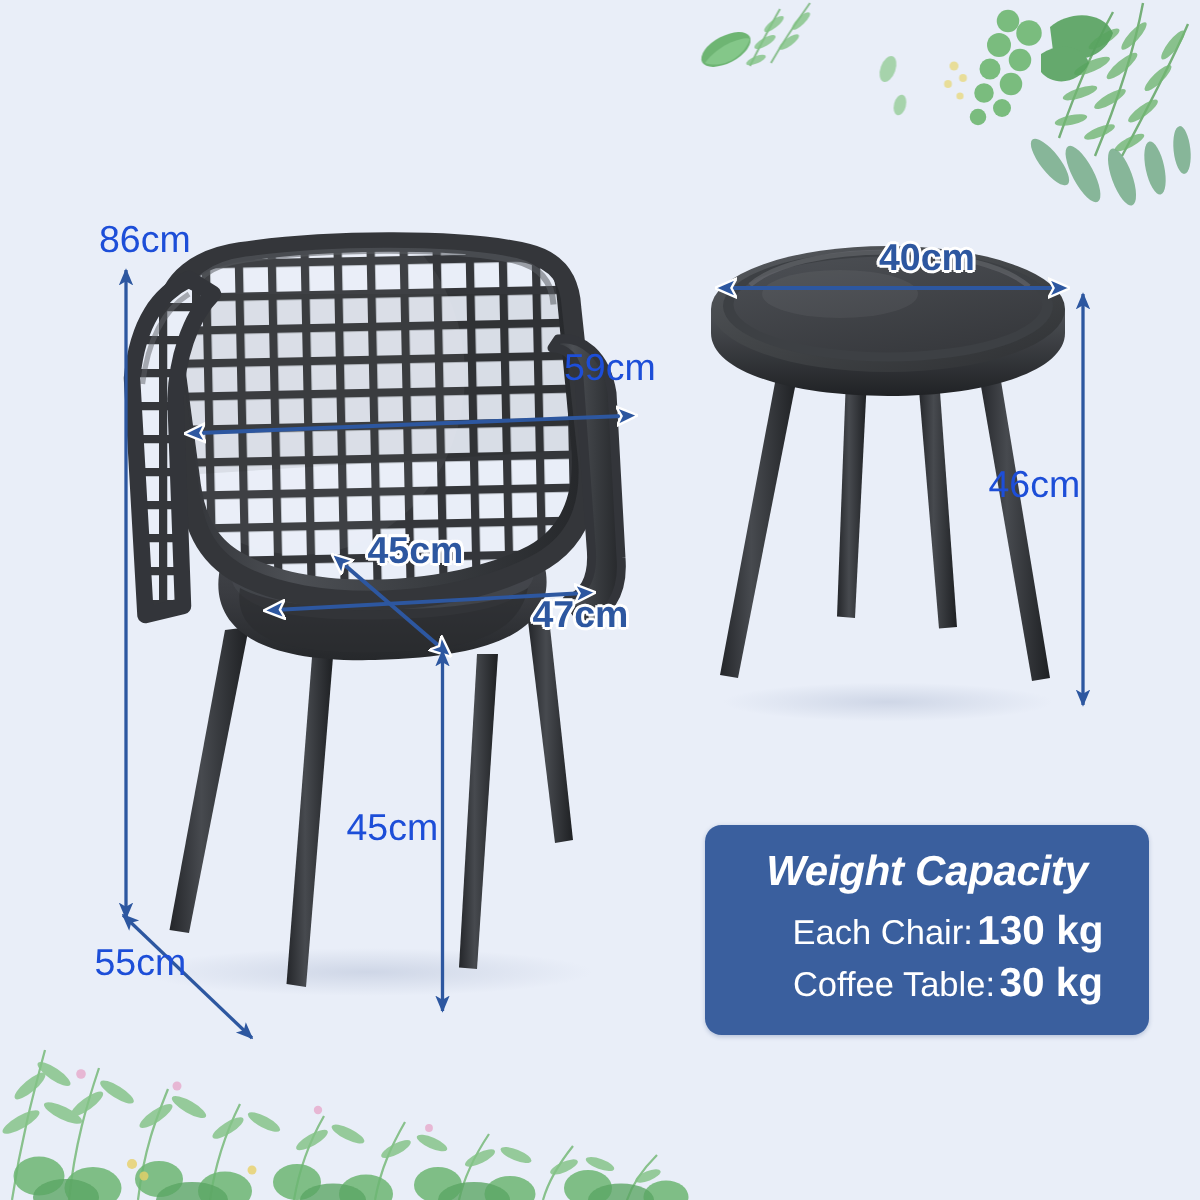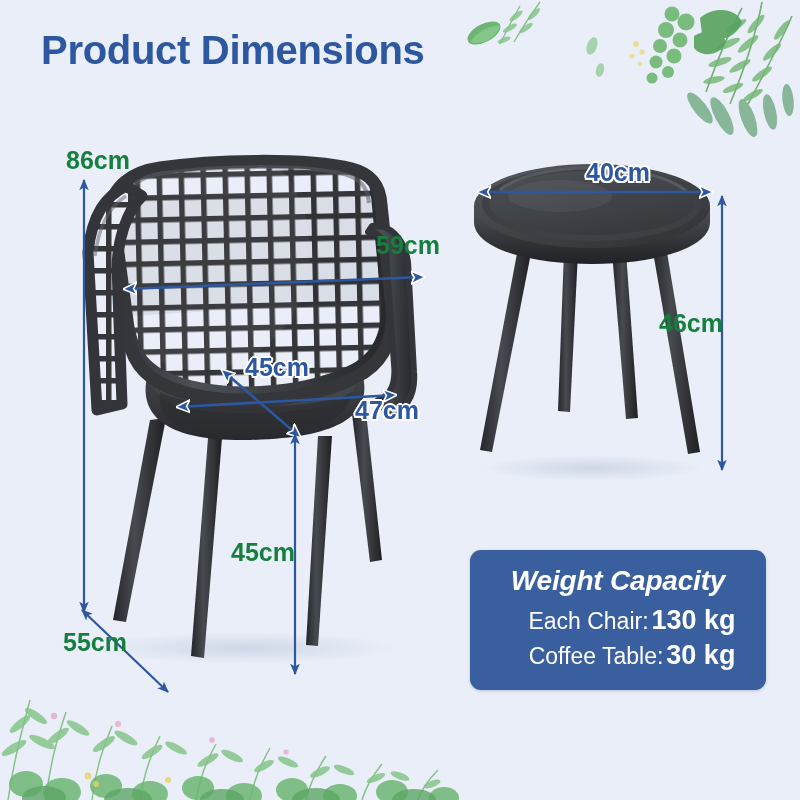--- a/index.html
+++ b/index.html
@@ -21,21 +21,21 @@
 
   
   .dim{
     position:absolute;
     font-size:25px;
     color:#2d57a0;
     white-space:nowrap;
     font-weight:normal;
     letter-spacing:0px;
   }
-  .dim.onlight{ color:#15803d;font-weight:bold; }
+  .dim.onlight{ color:#1d4ed8; }
   .dim.outlined{
     color:#2d57a0;font-weight:bold;
     text-shadow:
       1.5px 1.5px 0 #fff, -1.5px 1.5px 0 #fff, 1.5px -1.5px 0 #fff,
       -1.5px -1.5px 0 #fff, 2px 0 0 #fff, -2px 0 0 #fff, 0 2px 0 #fff, 0 -2px 0 #fff;
   }
 
   
   .wcard{
     position:absolute;left:470px;top:550px;width:296px;height:140px;
@@ -360,21 +360,20 @@
       <line x1="295" y1="434" x2="295" y2="674" marker-start="url(#arrB)" marker-end="url(#arrB)"></line>
 
       <line x1="82" y1="610" x2="168" y2="692" marker-start="url(#arrB)" marker-end="url(#arrB)"></line>
 
       <line x1="478" y1="192" x2="712" y2="192" stroke-width="2.6" marker-start="url(#arrW)" marker-end="url(#arrW)"></line>
 
       <line x1="722" y1="196" x2="722" y2="470" marker-start="url(#arrB)" marker-end="url(#arrB)"></line>
     </g>
   </svg>
 
-  <div class="title">Product Dimensions</div>
 
   <div class="dim onlight" style="left:66px;  top:146px;">86cm</div>
   <div class="dim onlight" style="left:376px; top:231px;">59cm</div>
   <div class="dim outlined" style="left:245px; top:353px;">45cm</div>
   <div class="dim outlined" style="left:331px; top:396px;margin-left:24px;">47cm</div>
   <div class="dim onlight" style="left:231px; top:538px;">45cm</div>
   <div class="dim onlight" style="left:63px;  top:628px;">55cm</div>
 
   <div class="dim outlined" style="left:569px; top:158px;margin-left:17px;">40cm</div>
   <div class="dim onlight" style="left:659px; top:309px;">46cm</div>

